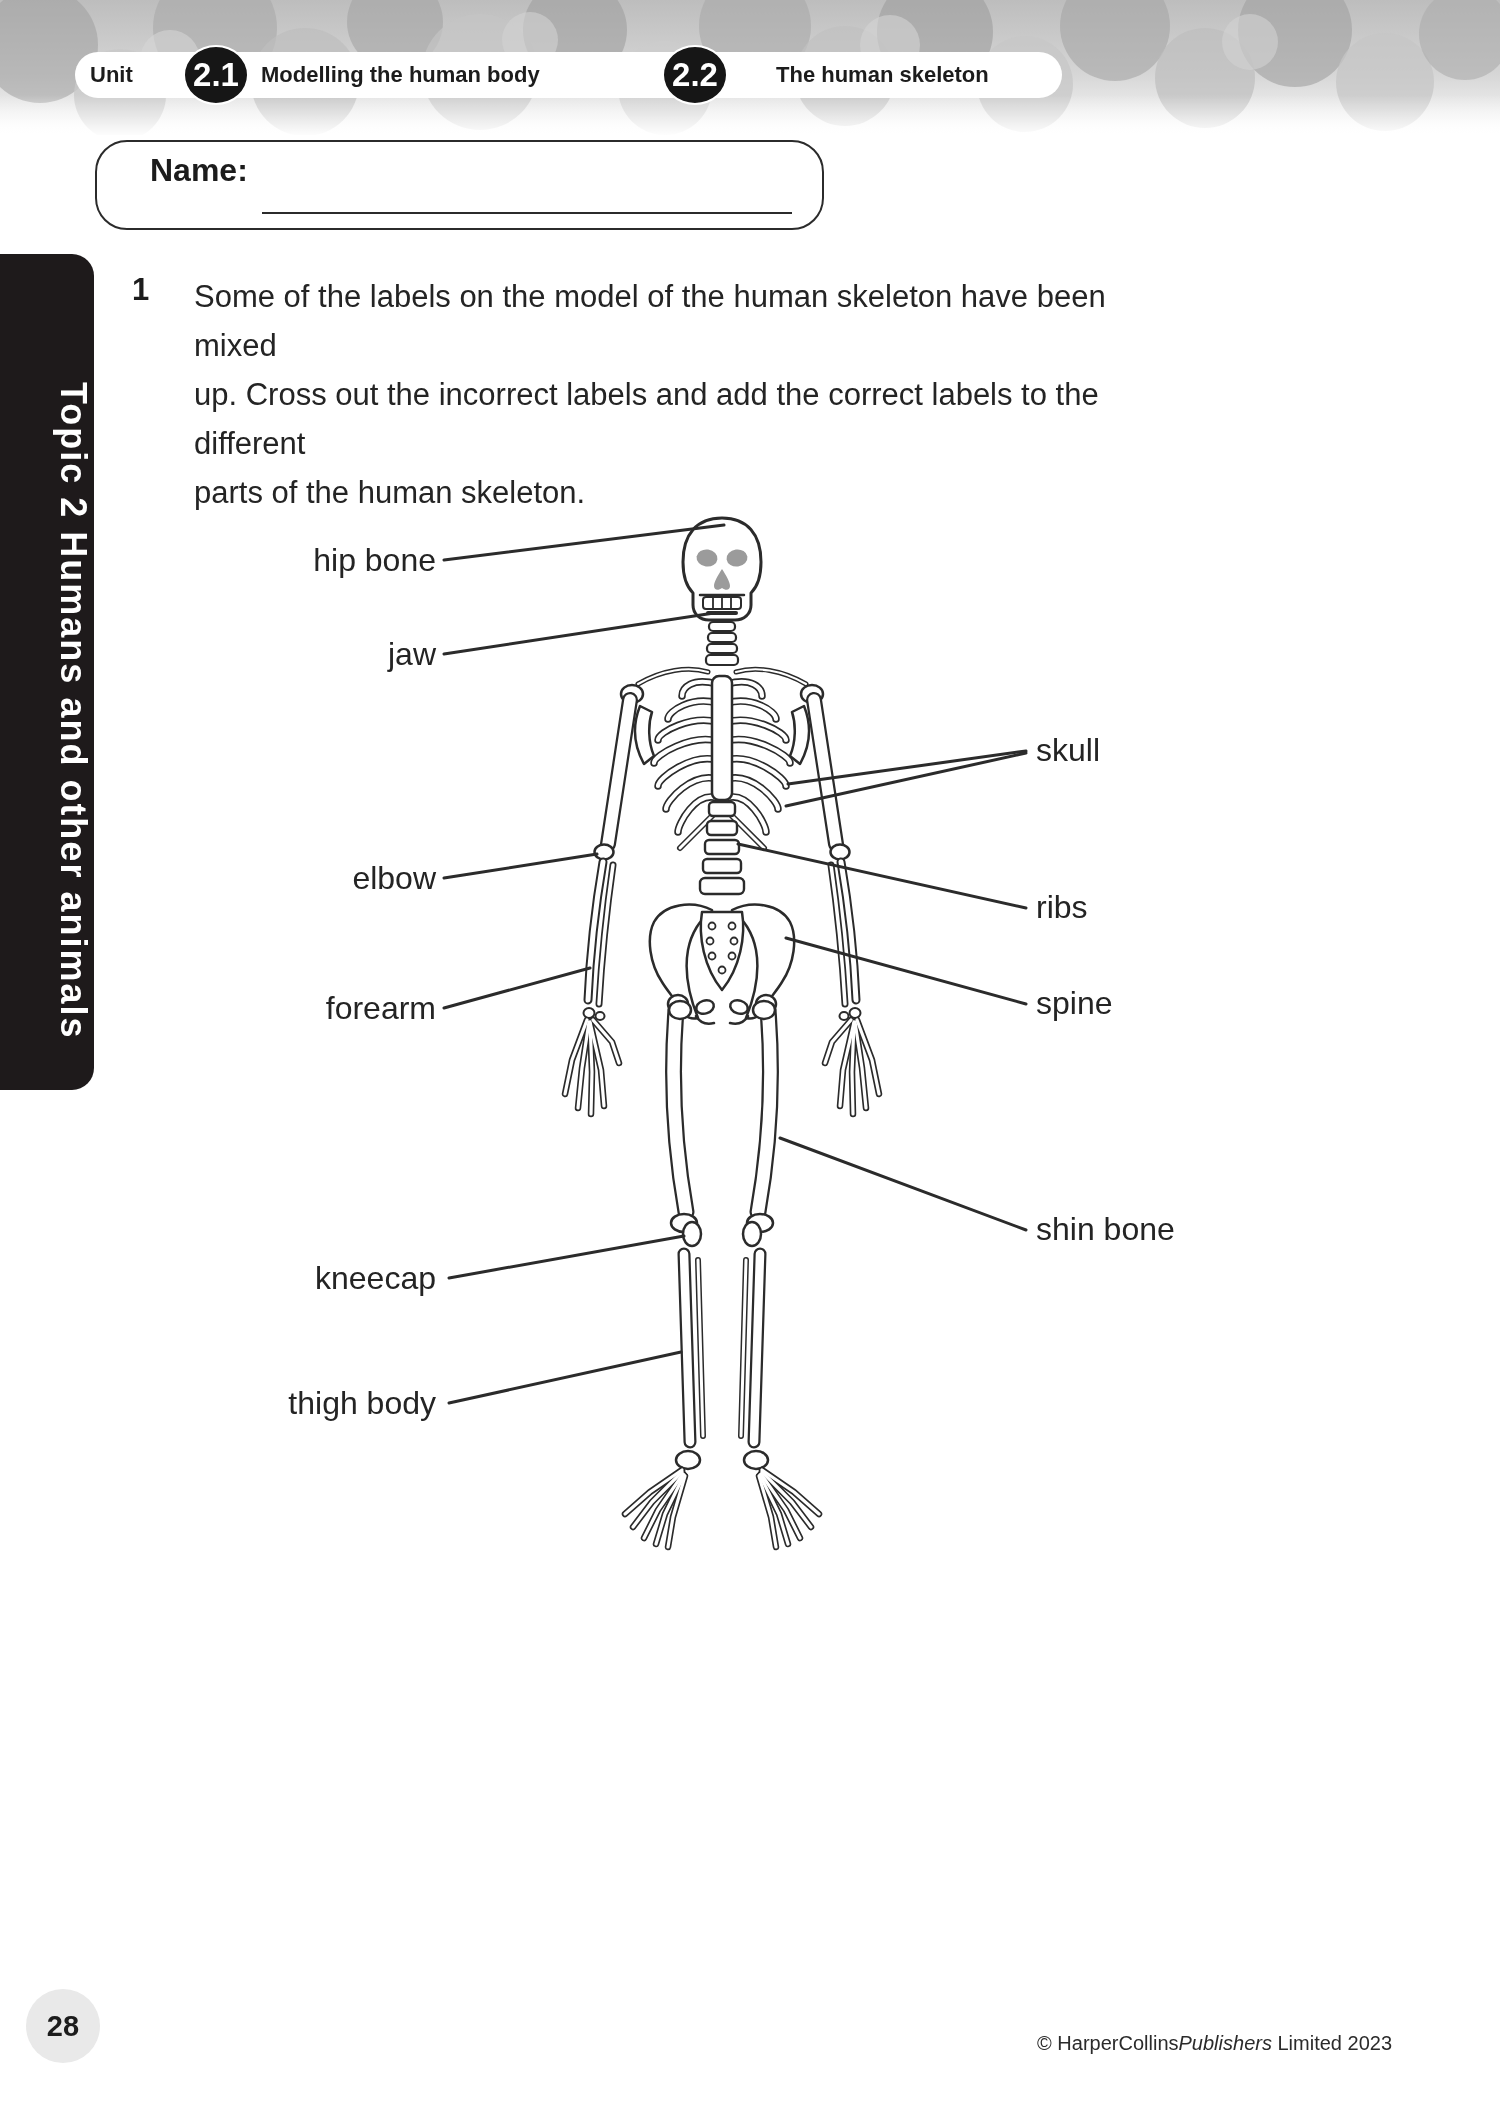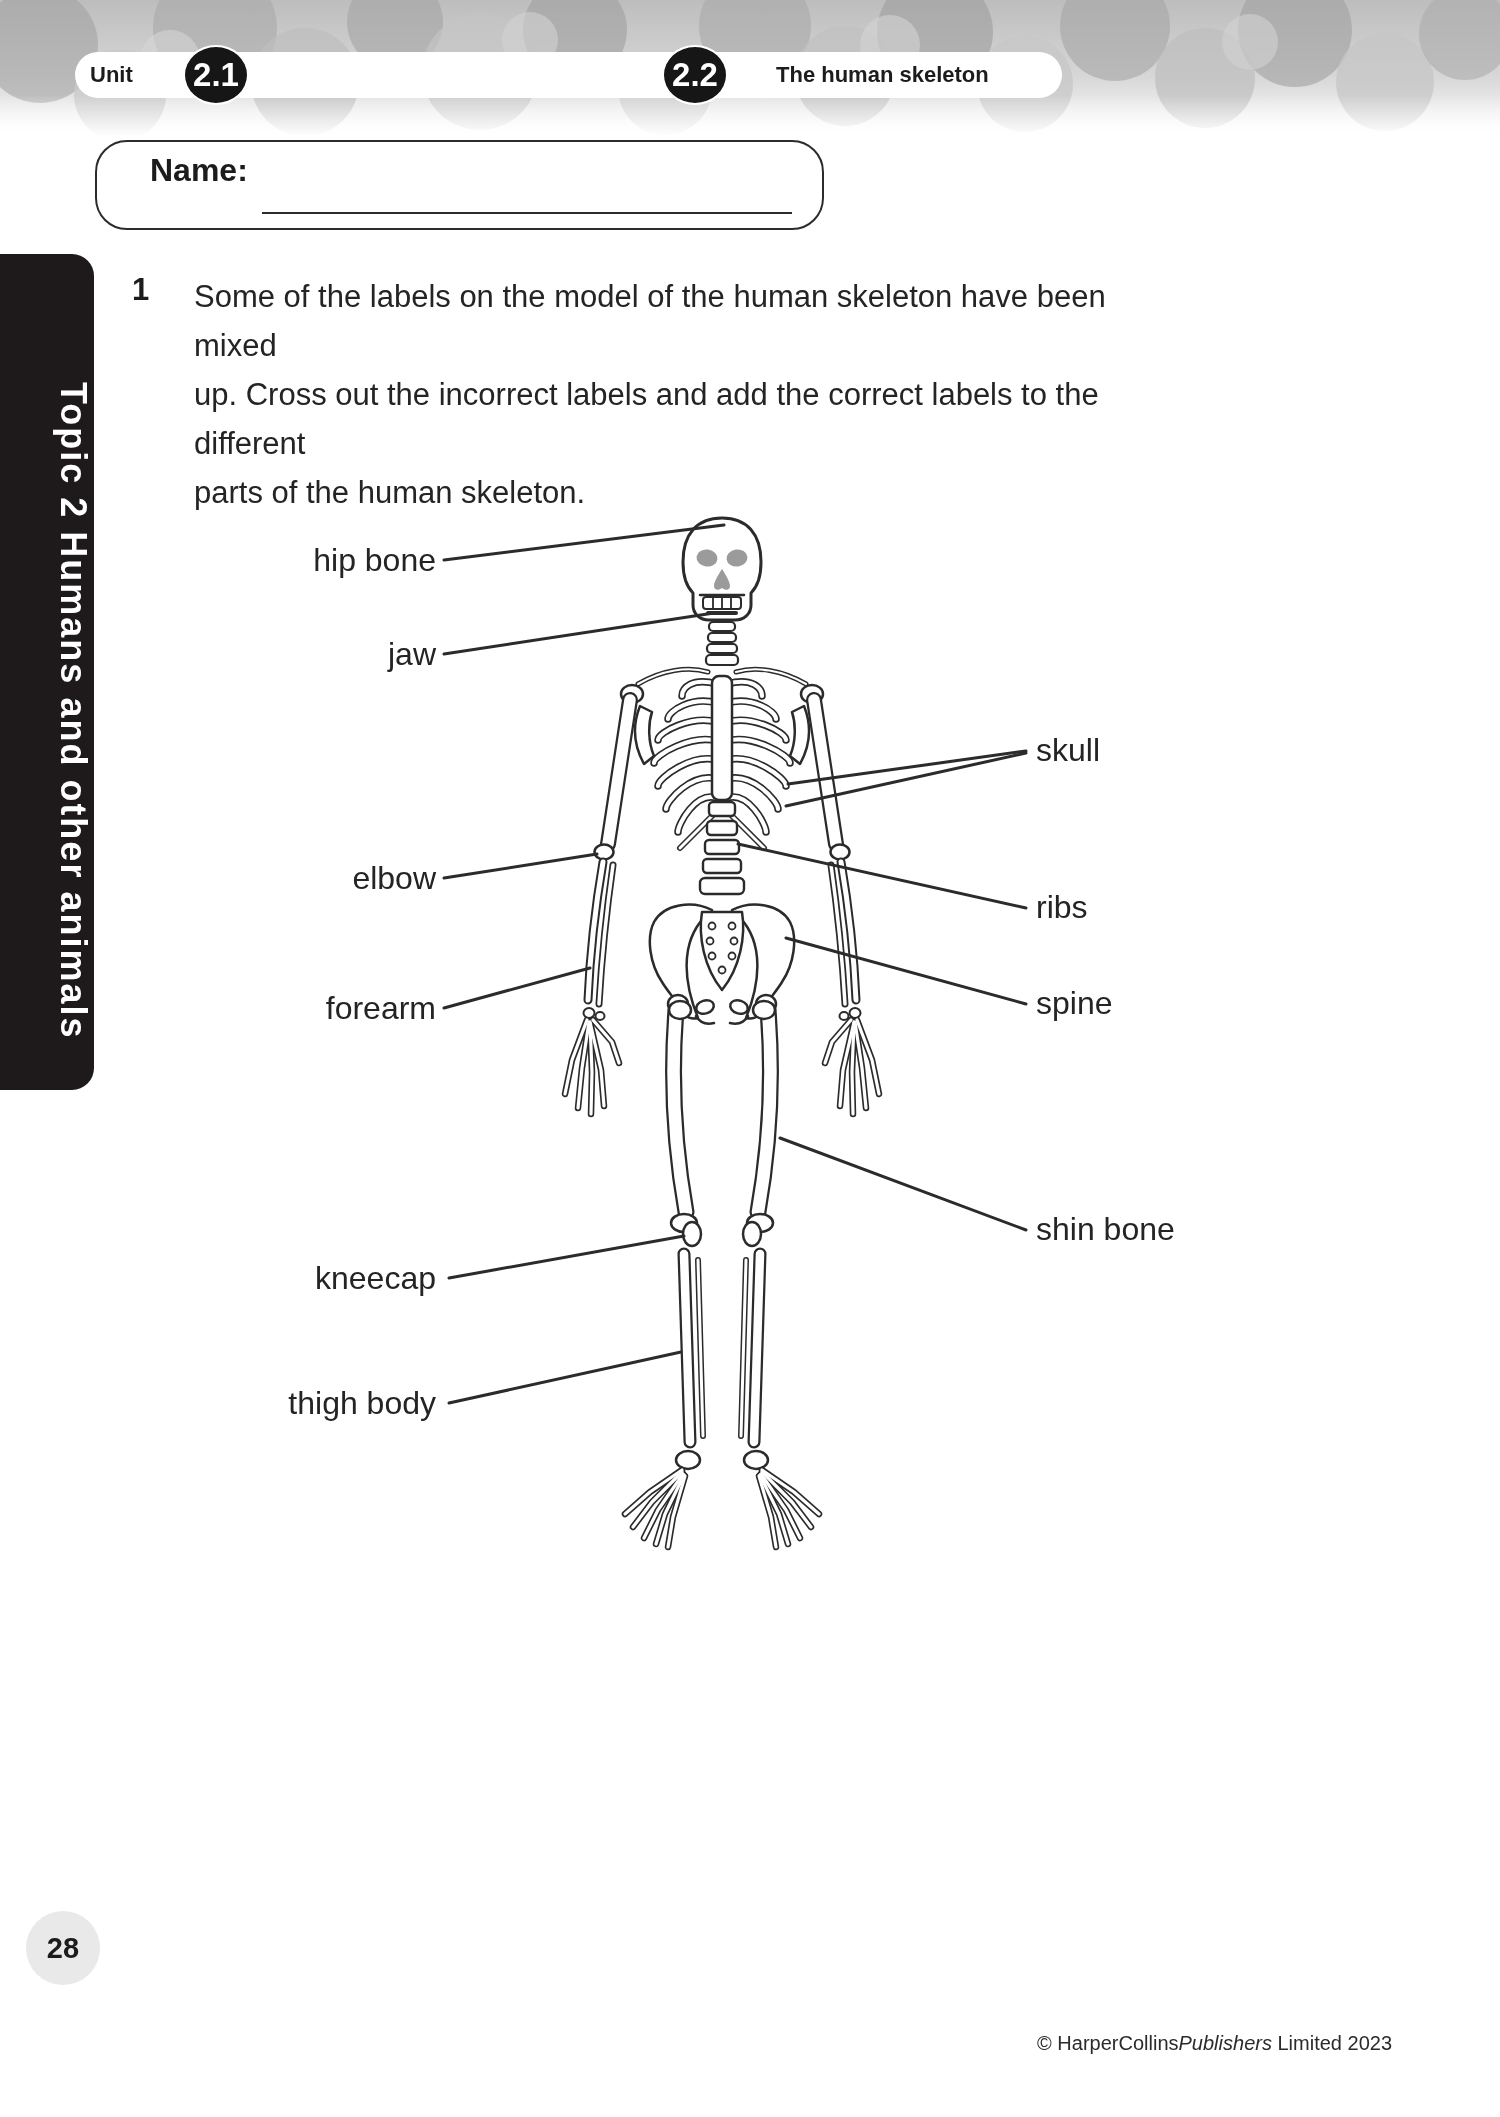--- a/index.html
+++ b/index.html
@@ -25,21 +25,21 @@
     writing-mode:vertical-rl;font-size:36px;font-weight:bold;color:#ffffff;letter-spacing:2px;white-space:nowrap;
     display:flex;justify-content:center;}
   
   #q-number{position:absolute;left:132px;top:272px;font-size:31px;font-weight:bold;color:#1c1c1c;}
   #q-text{position:absolute;left:194px;top:272px;width:950px;font-size:31px;line-height:49px;color:#242424;}
   
   #figure{position:absolute;left:0;top:0;width:1500px;height:2117px;pointer-events:none;margin-top:20px;}
   #figure svg{position:absolute;left:0;top:0;}
   .fig-label{position:absolute;transform:translateY(-50%);font-size:32px;color:#242424;white-space:nowrap;}
   
-  #page-circle{position:absolute;left:26px;top:1911px;width:74px;height:74px;border-radius:50%;background:#e9e9e9;
+  #page-circle{position:absolute;left:26px;top:1989px;width:74px;height:74px;border-radius:50%;background:#e9e9e9;
     display:flex;align-items:center;justify-content:center;}
   #page-number{font-size:29px;font-weight:bold;color:#1c1c1c;}
   #copyright{position:absolute;right:108px;top:2032px;font-size:20px;color:#2b2b2b;white-space:nowrap;margin-left:41px;}
   #copyright .it{font-style:italic;}
 </style>
 </head>
 <body>
 
 <div id="page">
 
@@ -72,20 +72,21 @@
       <defs>
         <linearGradient id="fade" x1="0" y1="0" x2="0" y2="1">
           <stop offset="0" stop-color="#ffffff" stop-opacity="0"></stop>
           <stop offset="1" stop-color="#ffffff" stop-opacity="0.95"></stop>
         </linearGradient>
       </defs>
     </svg>
     <div id="header-pill"></div>
     <span class="hdr-text" style="left:90px;">Unit</span>
     <div class="badge" style="left:183px;">2.1</div>
+    <span class="hdr-text" style="left:261px;">Modelling the human body</span>
     <div class="badge" style="left:662px;">2.2</div>
     <span class="hdr-text" style="left:776px;">The human skeleton</span>
   </div>
 
   <div id="name-box"></div>
   <span id="name-label">Name:</span>
   <div id="name-line"></div>
 
   <div id="sidebar">
     <div id="sidebar-text">Topic 2 Humans and other animals</div>

